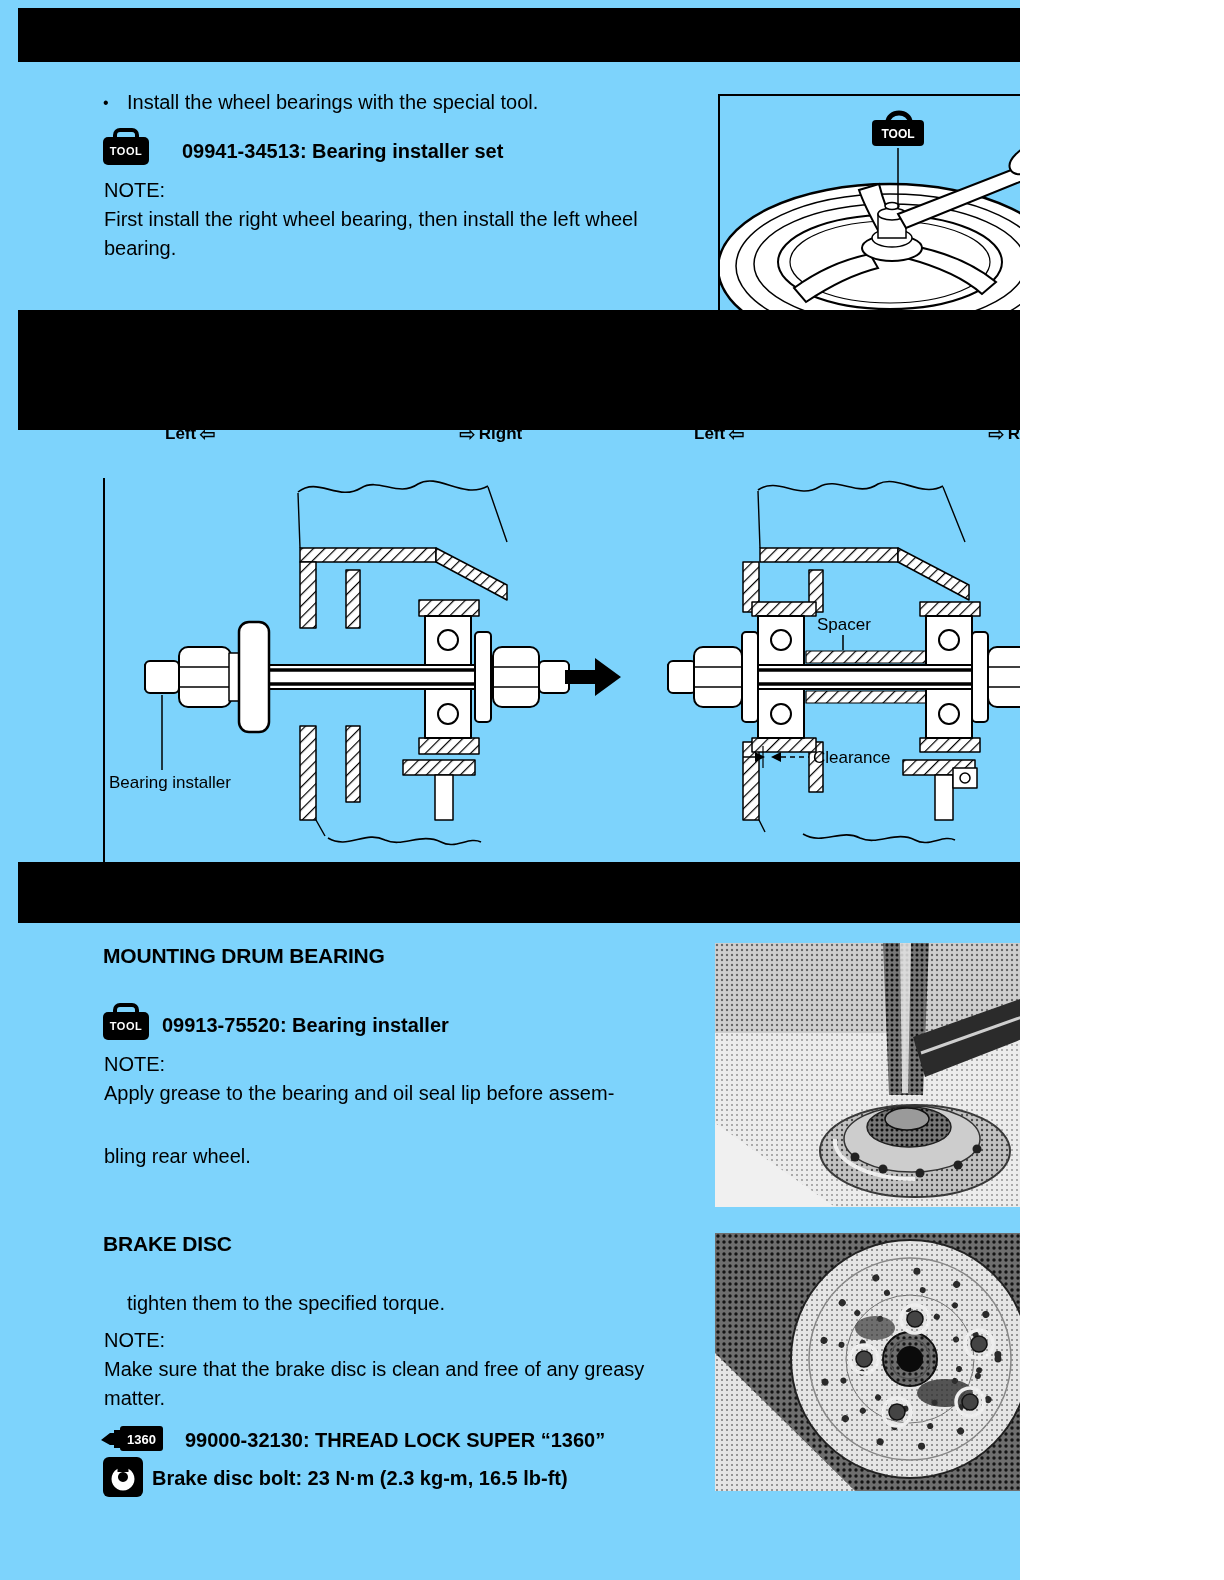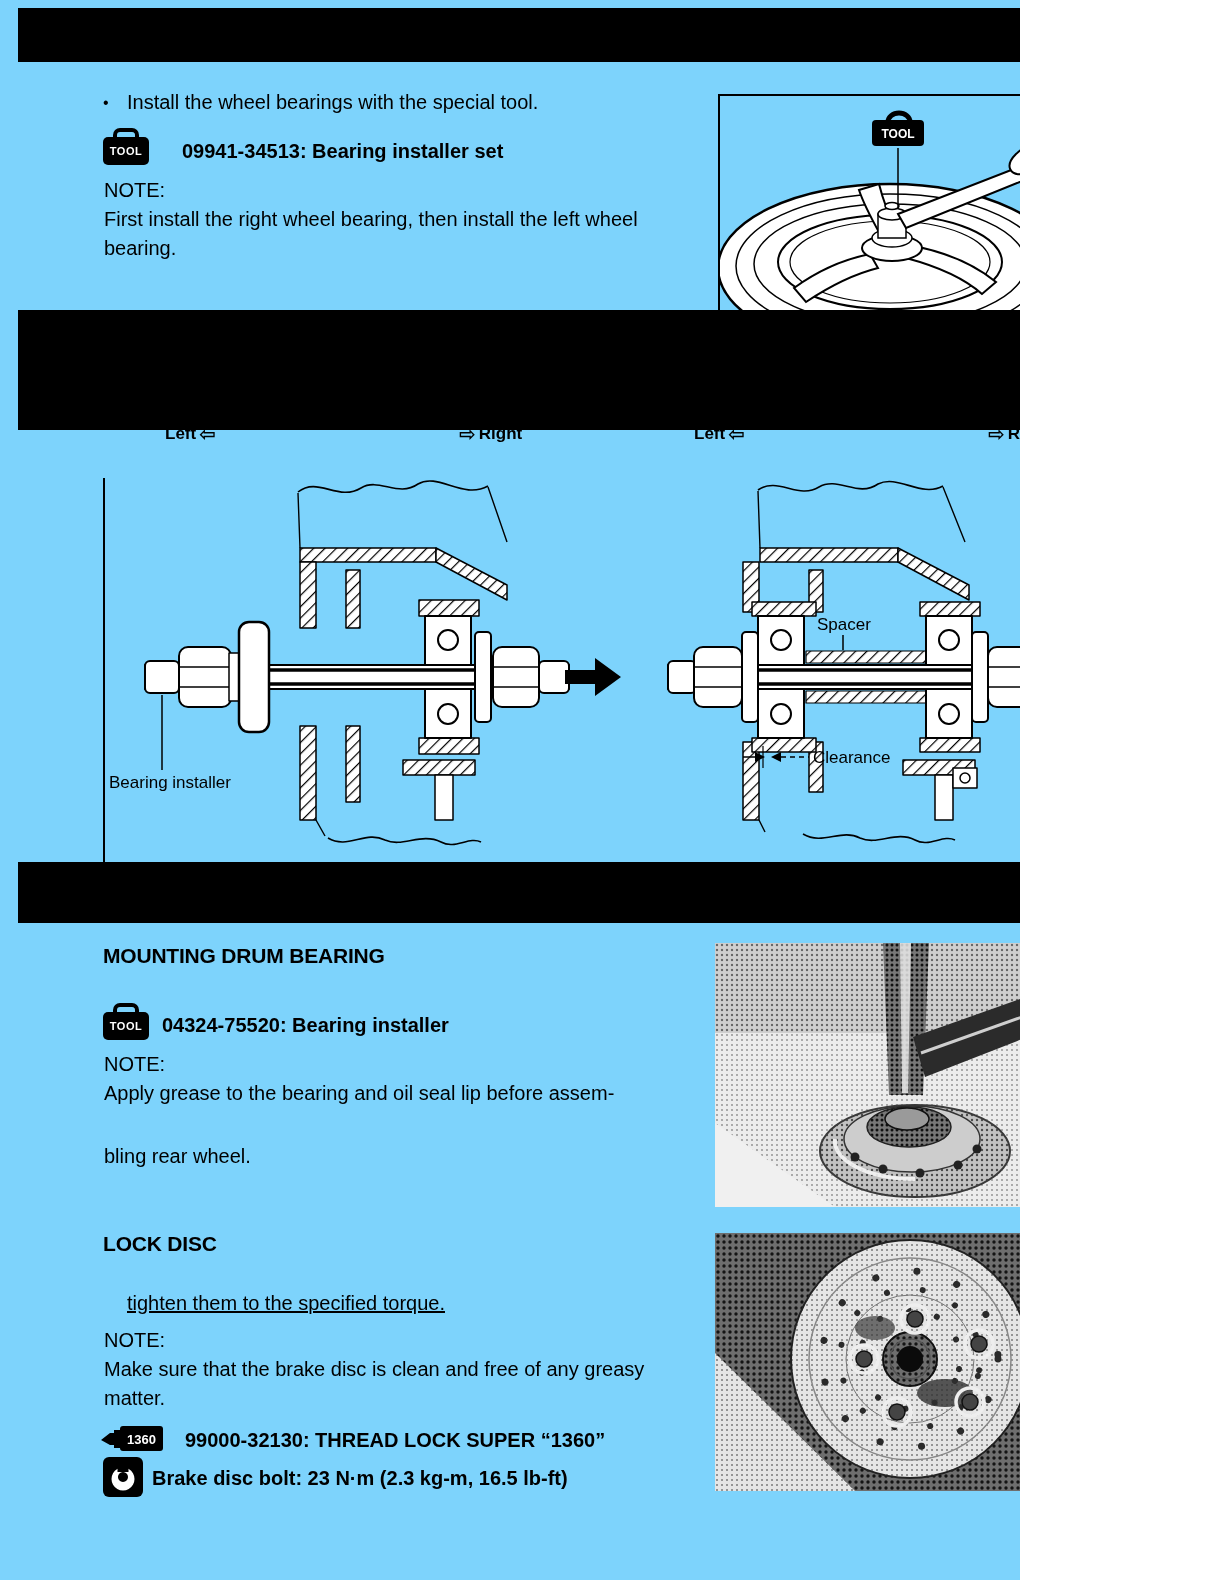--- a/index.html
+++ b/index.html
@@ -202,21 +202,21 @@
       <line x1="660" y1="316" x2="660" y2="338" stroke="#000" stroke-width="1.2"></line>
       <text x="710" y="333" class="dg-label">Clearance</text>
     </g>
   </svg>
 
   <div class="txt title" style="left:103px;top:943px;">MOUNTING DRUM BEARING</div>
   <div class="toolbox" style="left:103px;top:1003px;">
     <div class="handle"></div>
     <div class="tbox">TOOL</div>
   </div>
-  <div class="txt bold" style="left:162px;top:1013px;">04324-75520: Bearing installer</div>
+  <div class="txt bold" style="left:162px;top:1013px;">09913-75520: Bearing installer</div>
   <div class="txt italic" style="left:104px;top:1052px;">NOTE:</div>
   <div class="txt italic" style="left:104px;top:1081px;">Apply grease to the bearing and oil seal lip before assem-</div>
   <div class="txt italic" style="left:104px;top:1144px;">bling rear wheel.</div>
 
   <svg class="photo" style="left:715px;top:943px;" width="384" height="264" viewBox="0 0 384 264">
     <defs>
       <pattern id="p1a" width="5" height="5" patternUnits="userSpaceOnUse">
         <rect width="5" height="5" fill="#ececec"></rect>
           <circle cx="2" cy="2" r="0.9" fill="#8a8a8a"></circle>
       </pattern>
@@ -244,22 +244,22 @@
     <circle cx="262" cy="206" r="4.5" fill="#222"></circle>
     <path d="M120 196 A80 38 0 0 0 200 236" stroke="#f5f5f5" stroke-width="4" fill="none" opacity="0.9"></path>
 
     <polygon points="168,0 214,0 208,152 174,152" fill="url(#p1c)"></polygon>
     <polygon points="185,0 196,0 193,150 187,150" fill="#f2f2f2" opacity="0.8"></polygon>
     <polygon points="198,94 384,28 384,66 210,134" fill="#2b2b2b"></polygon>
     <line x1="206" y1="110" x2="380" y2="48" stroke="#cfcfcf" stroke-width="3"></line>
     <ellipse cx="352" cy="64" rx="44" ry="22" fill="#151515" transform="rotate(-17 352 64)"></ellipse>
   </svg>
 
-  <div class="txt title" style="left:103px;top:1231px;">LOCK DISC</div>
-  <div class="txt" style="left:127px;top:1291px;text-decoration:underline;">tighten them to the specified torque.</div>
+  <div class="txt title" style="left:103px;top:1231px;">BRAKE DISC</div>
+  <div class="txt" style="left:127px;top:1291px;">tighten them to the specified torque.</div>
   <div class="txt italic" style="left:104px;top:1328px;">NOTE:</div>
   <div class="txt italic" style="left:104px;top:1357px;">Make sure that the brake disc is clean and free of any greasy</div>
   <div class="txt italic" style="left:104px;top:1386px;">matter.</div>
 
   <svg class="abs" style="left:99px;top:1423px;" width="66" height="32" viewBox="0 0 66 32">
     <path d="M2 17 L11 10 L15 10 L15 7 L21 7 L21 25 L15 25 L15 22 L11 22 Z" fill="#000"></path>
     <rect x="21" y="3" width="43" height="25" rx="3" fill="#000"></rect>
     <text x="42.5" y="21" text-anchor="middle" font-size="13" font-weight="bold" fill="#fff">1360</text>
   </svg>
   <div class="txt bold" style="left:185px;top:1428px;">99000-32130: THREAD LOCK SUPER “1360”</div>

